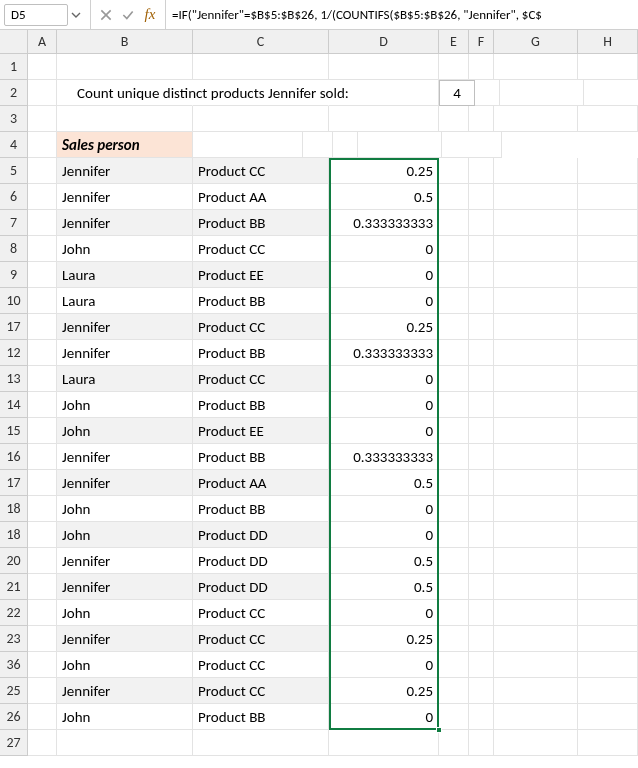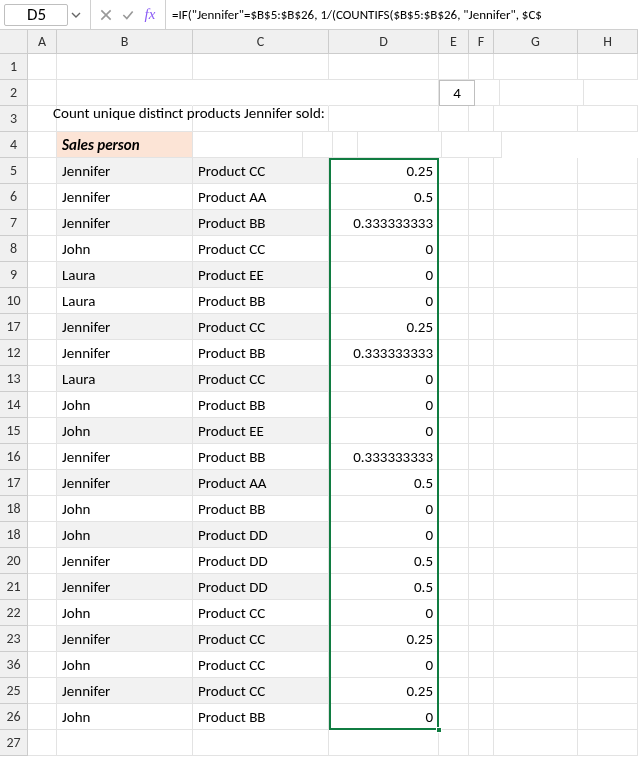--- a/index.html
+++ b/index.html
@@ -26,41 +26,41 @@
       align-items: center;
       border-right: 1px solid #d0d0d0;
       padding: 0 6px 0 4px;
       height: 100%;
     }
     .namebox {
       width: 64px;
       height: 22px;
       border: 1px solid #bfbfbf;
       border-radius: 2px;
-      padding: 0 22px;
-      font-size: 17px;
+      padding: 0 6px;
+      font-size: 13px;
       display: flex;
       align-items: center;
       background: #fff;
     }
     .name-dd {
       width: 16px; height:22px;
       display:flex;align-items:center;justify-content:center;
       color:#666;
     }
     .name-dd svg { width:10px;height:10px; }
     .fx-icons {
       display: flex; align-items:center; gap:8px;
       padding: 0 8px;
       color: #888;
       border-right: 1px solid #d0d0d0;
       height: 100%;
     }
     .fx-icons .ic { width:14px; height:14px; display:flex;align-items:center;justify-content:center;}
-    .fx-label { font-style: italic; font-family: 'Times New Roman', serif; color:#8b5cf6;}
+    .fx-label { font-style: italic; font-family: 'Times New Roman', serif; color:#a16207;}
     .formula {
       flex: 1;
       padding: 0 6px;
       font-size: 13px;
       white-space: nowrap;
       overflow: hidden;
       height: 100%;
       display:flex;align-items:center;
     }
 
@@ -455,19 +455,19 @@
       <div class="row">
         <div class="cell cA"></div>
         <div class="cell cB"></div>
         <div class="cell cC"></div>
         <div class="cell cD right"></div>
         <div class="cell cE right"></div>
         <div class="cell cF"></div>
         <div class="cell cG"></div>
         <div class="cell cH"></div>
       </div>
-      <div class="title-text" style="position: absolute; left: 20px; top: 26px; width: 382px; height: 26px; display: flex; align-items: center; padding: 0px 5px; margin-top: 20px;">Count unique distinct products  Jennifer sold:</div>
+      <div class="title-text" style="position: absolute; left: 44px; top: 26px; width: 382px; height: 26px; display: flex; align-items: center; padding: 0px 5px;">Count unique distinct products  Jennifer sold:</div>
       <div style="position: absolute; left: 301px; top: 104px; width: 110px; height: 26px; pointer-events: none;"></div>
     </div>
 
   <div class="selection" style="left:329px; top:128px; width:110px; height:572px;"></div>
   <div class="fillhandle" style="left:436px; top:697px;"></div>
 </div>
 
 </body></html>

